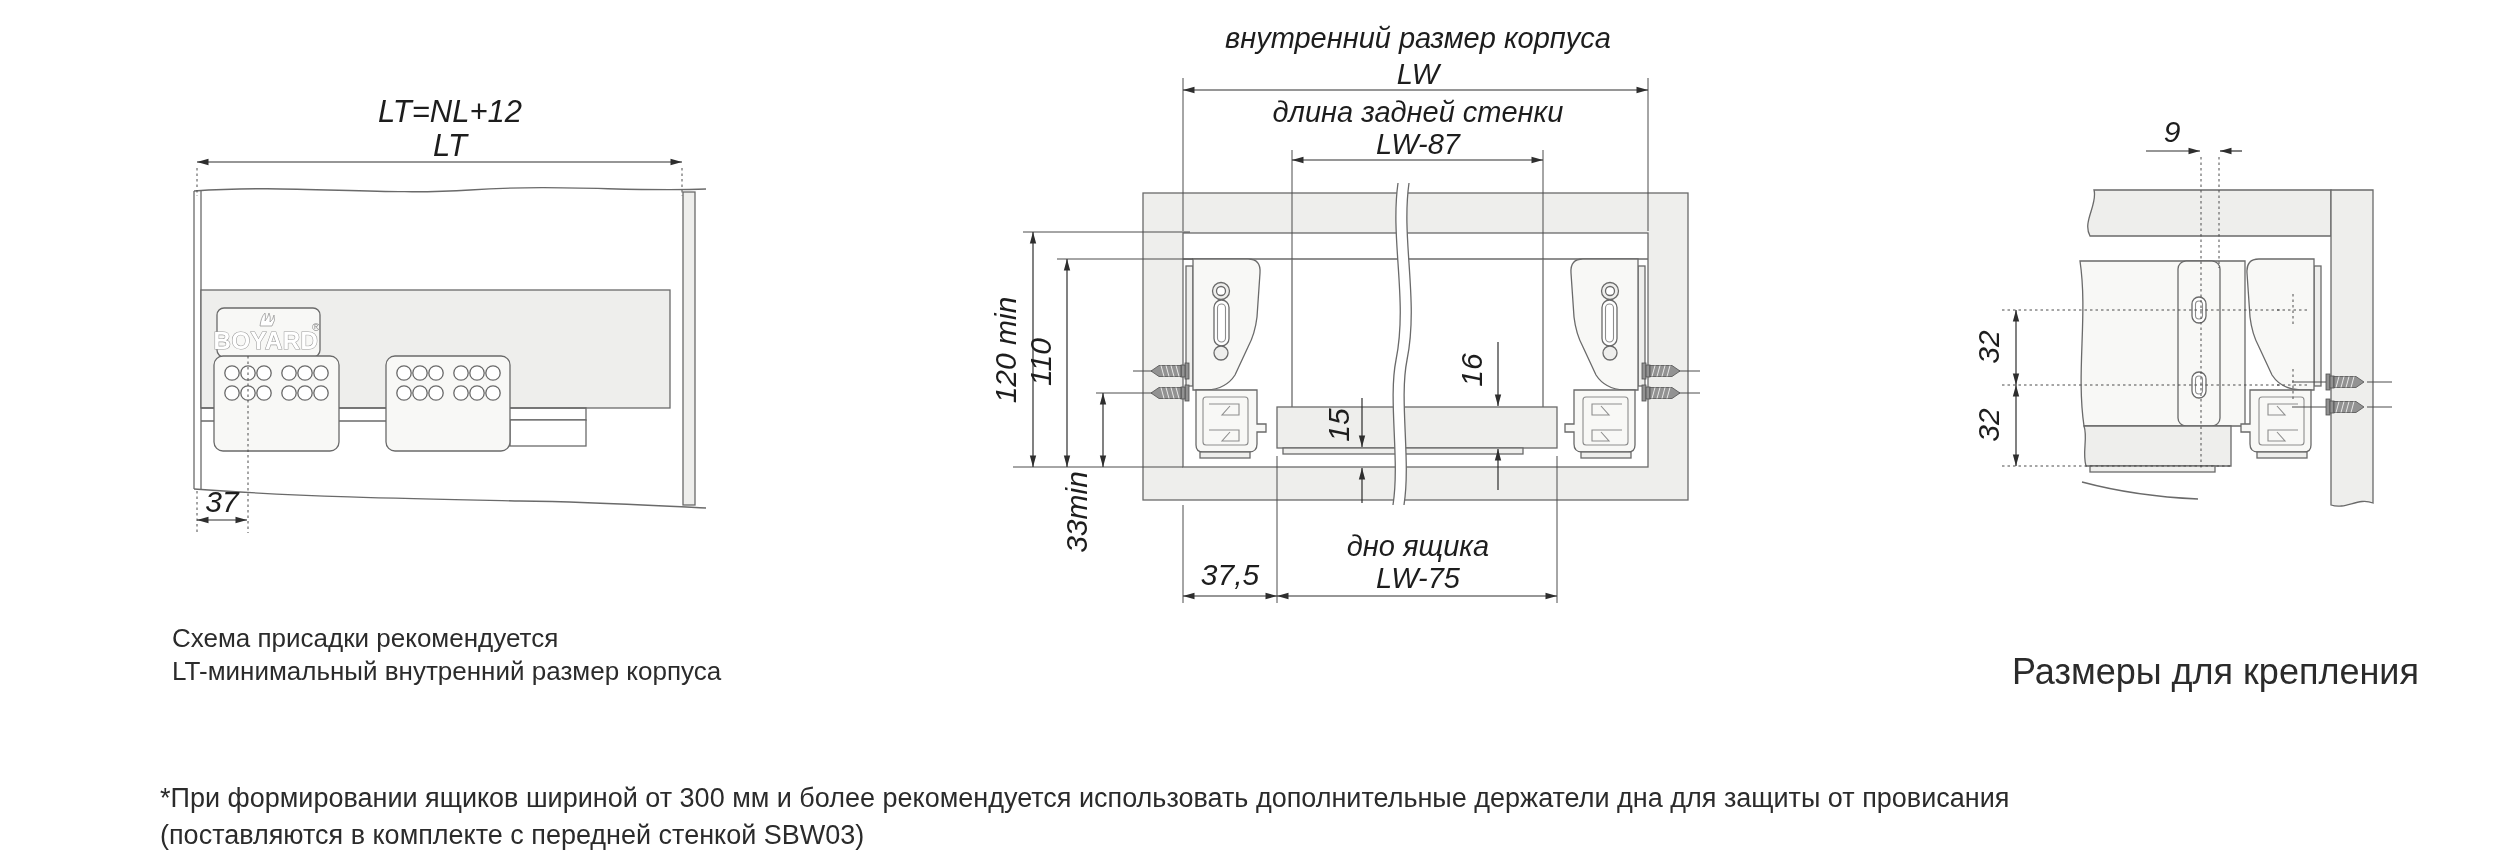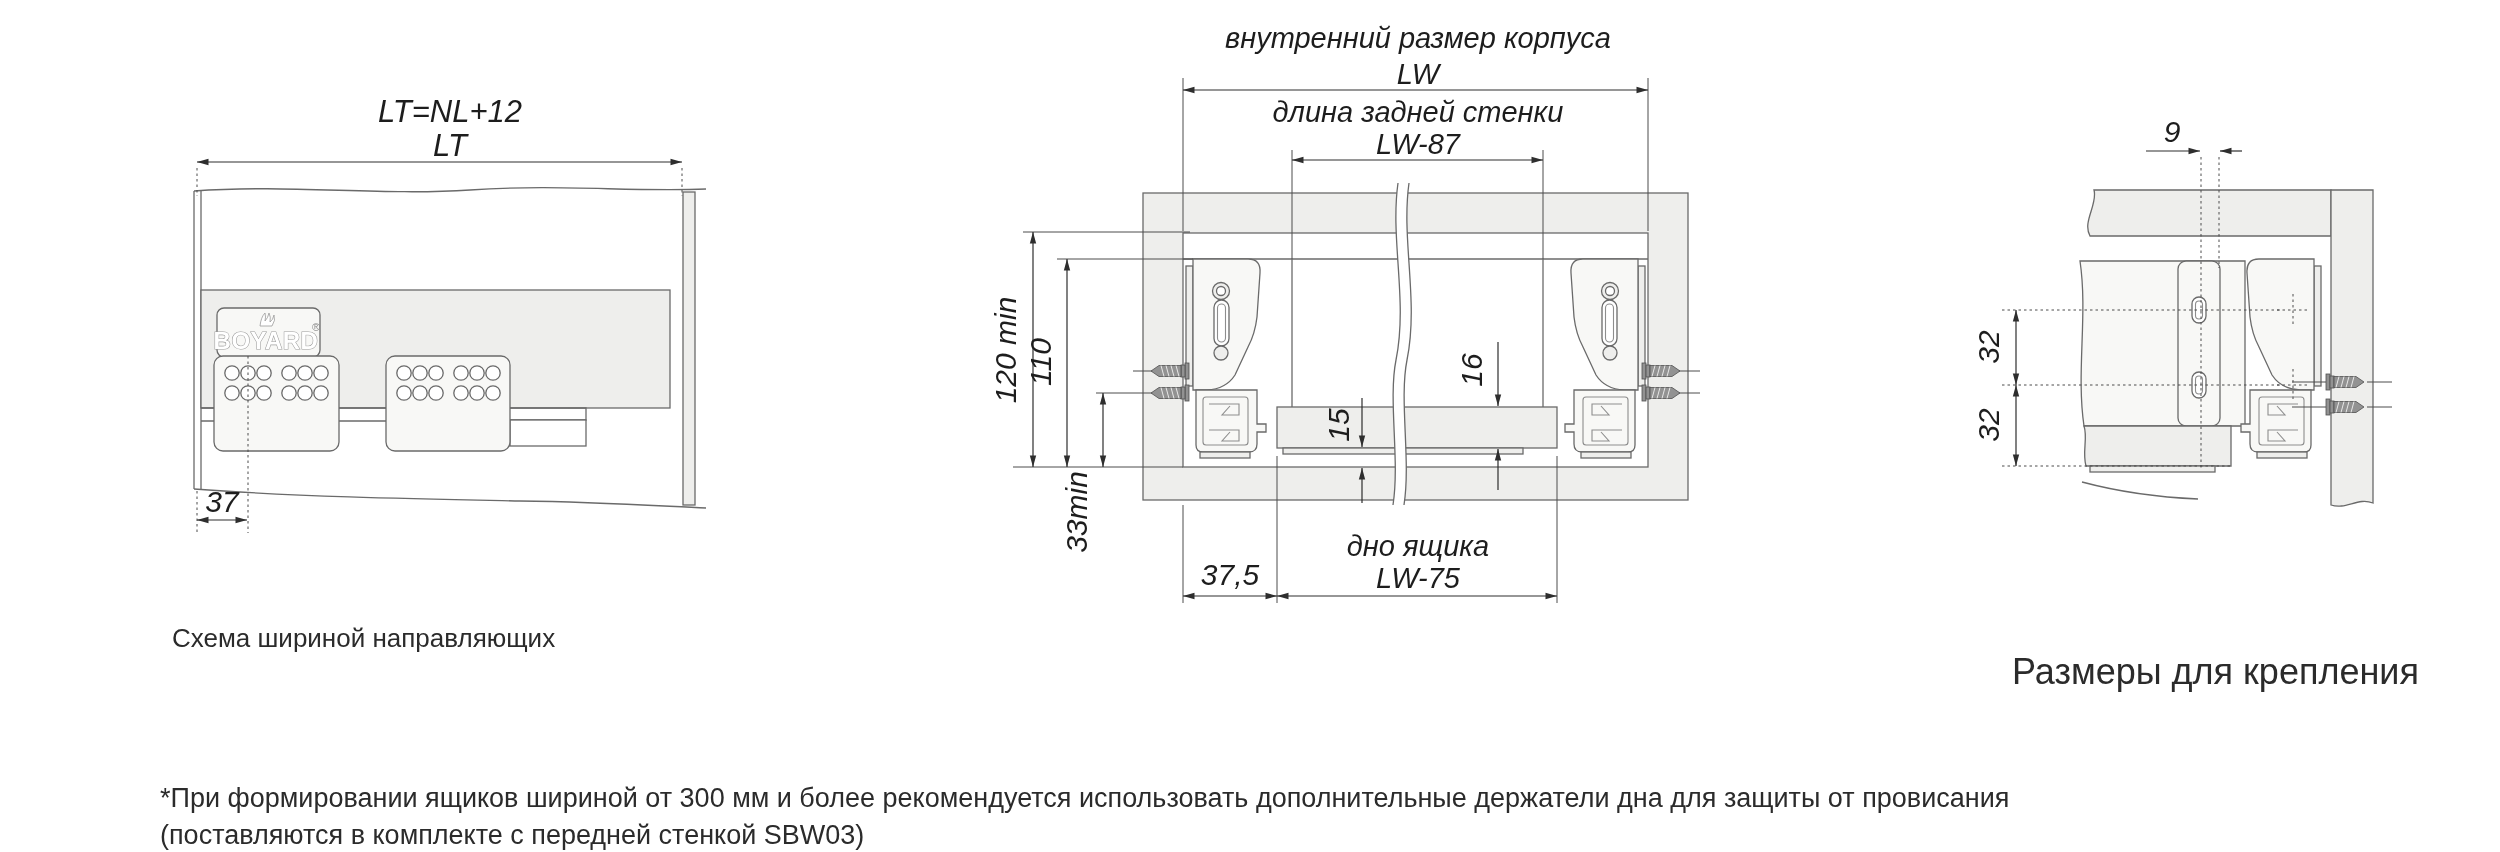--- a/index.html
+++ b/index.html
@@ -262,21 +262,22 @@
       <line x1="2002" y1="466" x2="2232" y2="466" class="dot"></line>
       <line x1="2016" y1="310" x2="2016" y2="385" class="dim" marker-start="url(#arr)" marker-end="url(#arr)"></line>
       <line x1="2016" y1="385" x2="2016" y2="466" class="dim" marker-start="url(#arr)" marker-end="url(#arr)"></line>
       <text transform="translate(1999,347) rotate(-90)" class="t30 mid">32</text>
       <text transform="translate(1999,425) rotate(-90)" class="t30 mid">32</text>
     </g>
   </g>
 </svg>
 
 <div class="caption" style="left:172px;top:622px;">
-  <div>Схема шириной направляющих</div>
+  <div>Схема присадки рекомендуется</div>
+  <div>LT-минимальный внутренний размер корпуса</div>
 </div>
 
 <div class="caption right" style="left:2012px;top:654px;">
   <div>Размеры для крепления</div>
 </div>
 
 <div class="caption foot" style="left:160px;top:780px;">
   <div>*При формировании ящиков шириной от 300 мм и более рекомендуется использовать дополнительные держатели дна для защиты от провисания</div>
   <div>(поставляются в комплекте с передней стенкой SBW03)</div>
 </div>

